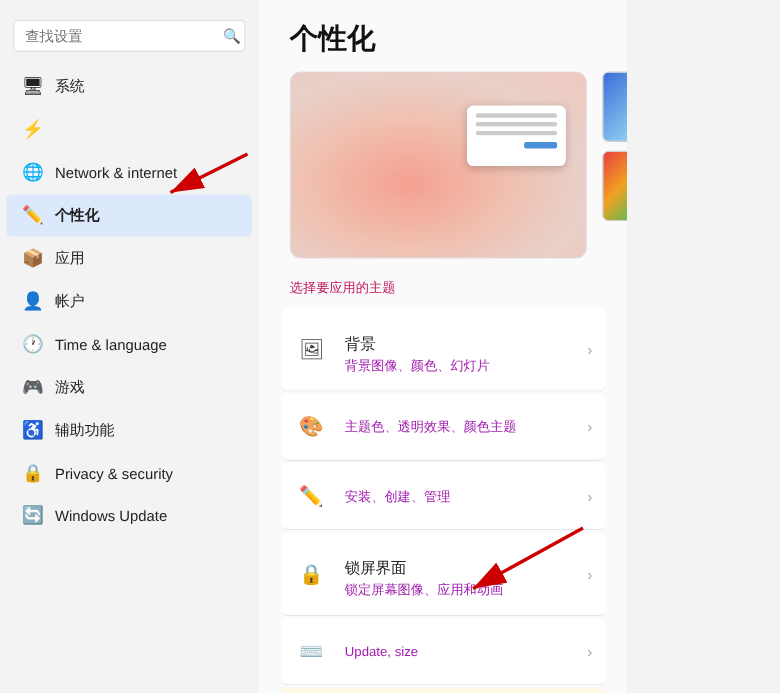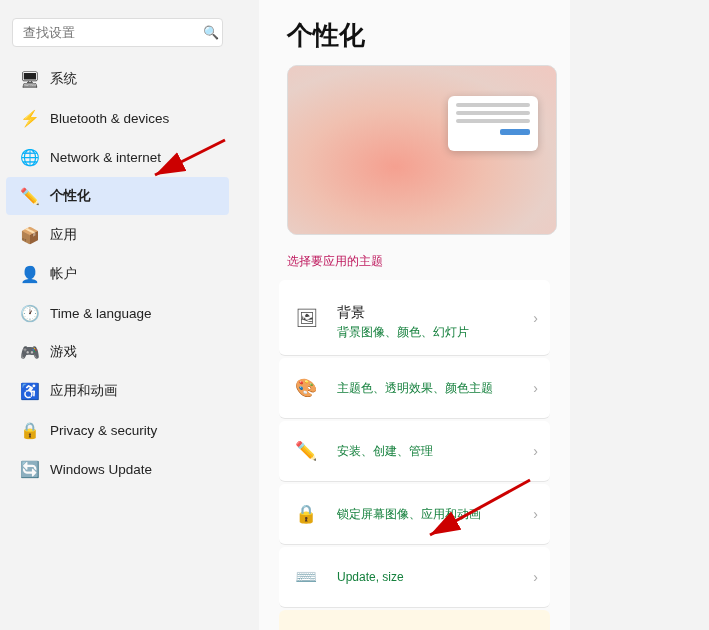--- a/index.html
+++ b/index.html
@@ -209,40 +209,39 @@
     .settings-item-title {
       font-size: 14px;
       font-weight: 500;
       color: #222;
       margin-bottom: 2px;
       margin-top: 10px;
     }
 
     .settings-item-sub {
       font-size: 12px;
-      color: #15803d;
+      color: #a21caf;
     }
 
     .settings-item-arrow {
       color: #aaa;
       font-size: 14px;
     }
 
     .page-wrapper {
       position: relative;
       width: 709px;
       height: 630px;
       overflow: hidden;
     }
 
     .content-wrapper {
       display: flex;
       width: 570px;
       height: 630px;
-      gap: 24px;
     }
 
     
     svg.annotations {
       position: absolute;
       top: 0;
       left: 0;
       width: 709px;
       height: 630px;
       pointer-events: none;
@@ -261,21 +260,20 @@
         <span class="search-icon-char">🔍</span>
       </div>
 
       <div id="nav-list">
           <div class="nav-item">
             <span class="nav-icon">🖥</span>
             <span>系统</span>
           </div>
           <div class="nav-item">
             <span class="nav-icon">⚡</span>
-            <span>Bluetooth &amp; devices</span>
           </div>
           <div class="nav-item">
             <span class="nav-icon">🌐</span>
             <span>Network &amp; internet</span>
           </div>
           <div class="nav-item active">
             <span class="nav-icon">✏️</span>
             <span>个性化</span>
           </div>
           <div class="nav-item">
@@ -289,21 +287,21 @@
           <div class="nav-item">
             <span class="nav-icon">🕐</span>
             <span>Time &amp; language</span>
           </div>
           <div class="nav-item">
             <span class="nav-icon">🎮</span>
             <span>游戏</span>
           </div>
           <div class="nav-item">
             <span class="nav-icon">♿</span>
-            <span>应用和动画</span>
+            <span>辅助功能</span>
           </div>
           <div class="nav-item">
             <span class="nav-icon">🔒</span>
             <span>Privacy &amp; security</span>
           </div>
           <div class="nav-item">
             <span class="nav-icon">🔄</span>
             <span>Windows Update</span>
           </div>
         </div>
@@ -349,20 +347,21 @@
           <div class="settings-item">
             <div class="settings-item-icon">✏️</div>
             <div class="settings-item-text">
               <div class="settings-item-sub">安装、创建、管理</div>
             </div>
             <span class="settings-item-arrow">›</span>
           </div>
           <div class="settings-item">
             <div class="settings-item-icon">🔒</div>
             <div class="settings-item-text">
+              <div class="settings-item-title">锁屏界面</div>
               <div class="settings-item-sub">锁定屏幕图像、应用和动画</div>
             </div>
             <span class="settings-item-arrow">›</span>
           </div>
           <div class="settings-item">
             <div class="settings-item-icon">⌨️</div>
             <div class="settings-item-text">
               <div class="settings-item-sub">Update, size</div>
             </div>
             <span class="settings-item-arrow">›</span>

